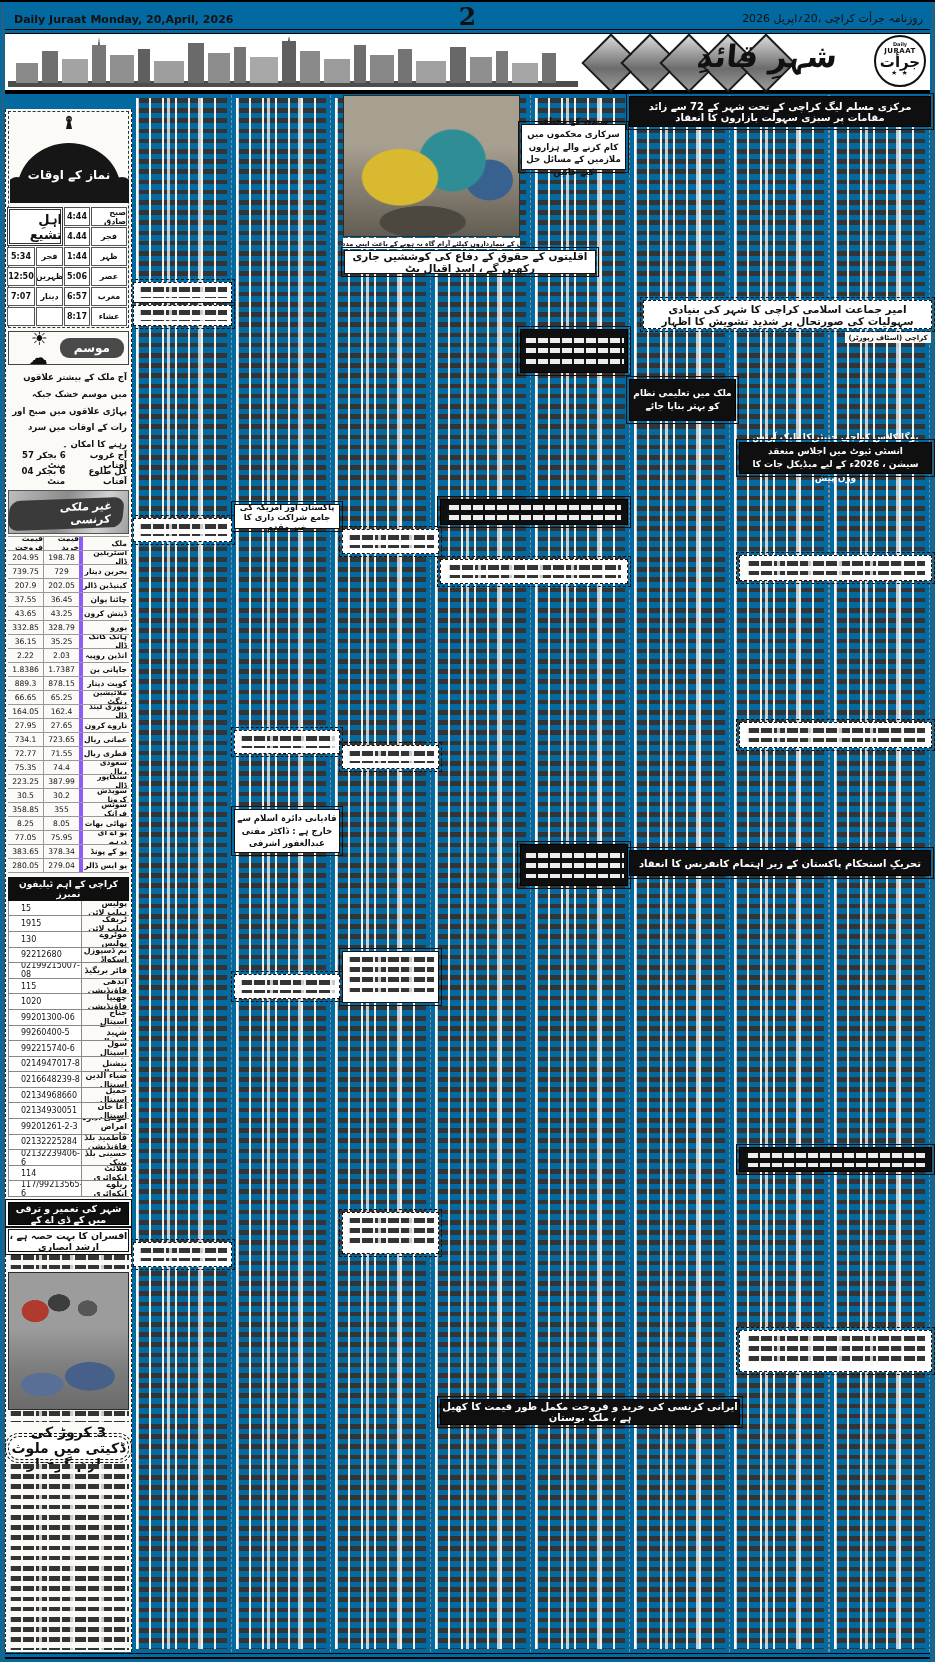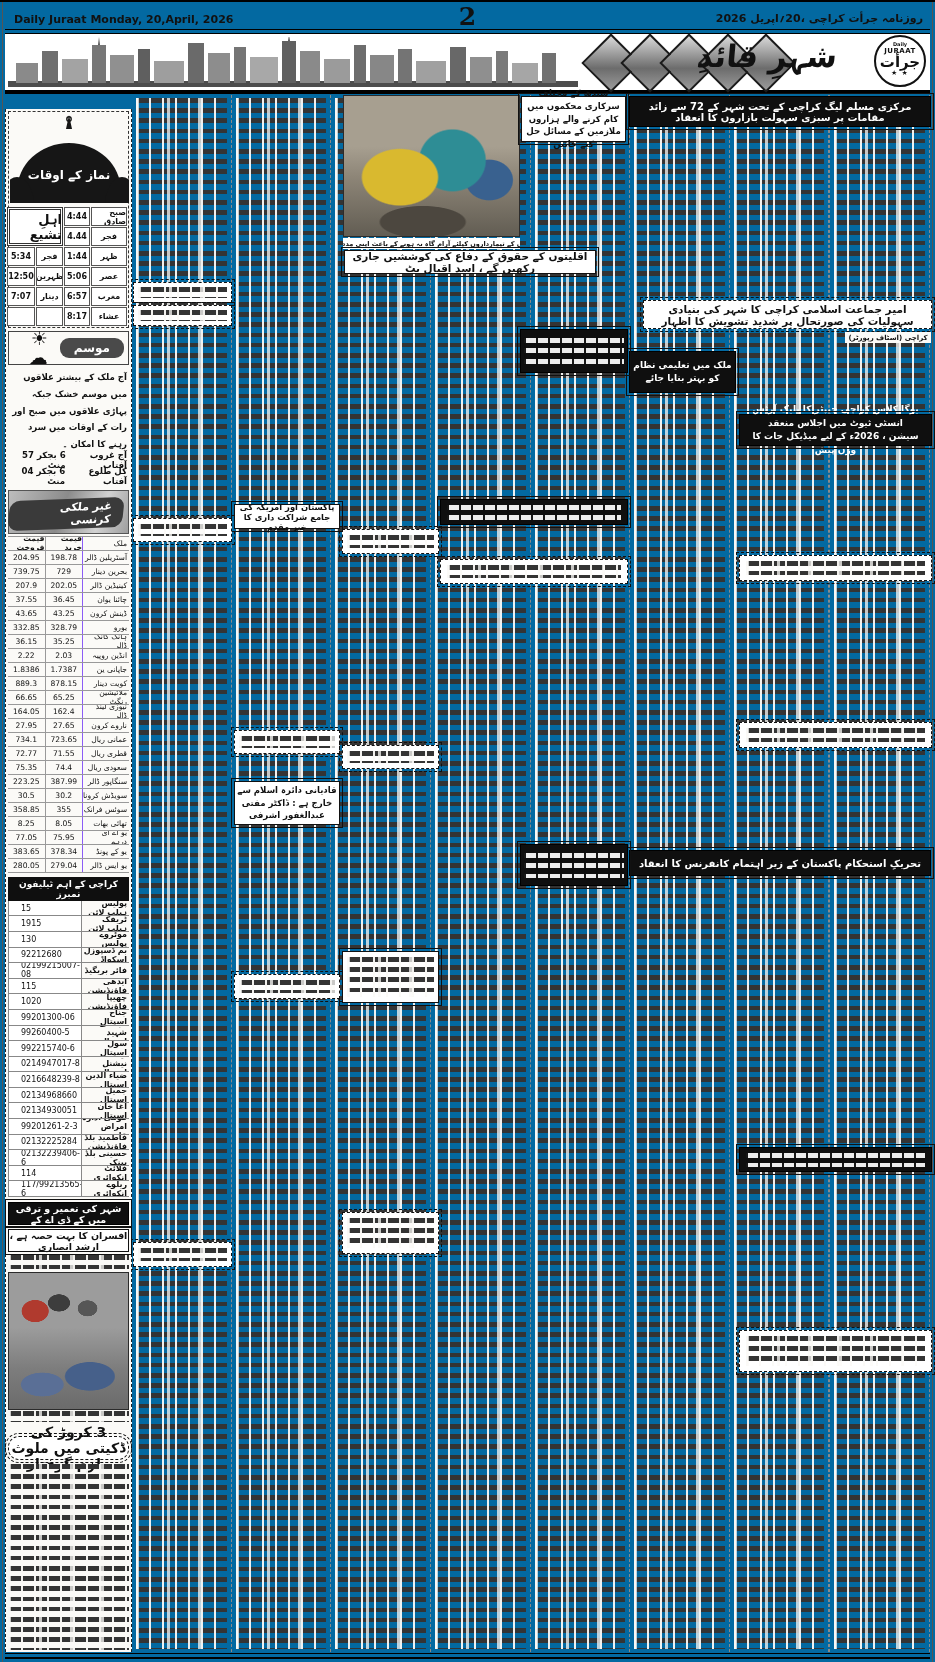--- a/index.html
+++ b/index.html
@@ -5,21 +5,21 @@
   html,body{margin:0;padding:0;background:#e8e8e4;}
   .page{position:relative;width:935px;height:1662px;background:#0369a1;overflow:hidden;
         font-family:"DejaVu Sans",sans-serif;color:#111;}
   .ur{direction:rtl;font-family:"DejaVu Sans",sans-serif;}
 
   
   .topbar{position:absolute;top:0;left:0;right:0;height:2px;background:#000;}
   .hdr-left{position:absolute;top:13px;left:14px;font-size:11px;font-weight:bold;}
   .hdr-num{position:absolute;top:2px;left:0;right:0;text-align:center;
            font-family:"DejaVu Serif",serif;font-size:25px;font-weight:bold;}
-  .hdr-right{position:absolute;top:12px;right:12px;font-size:11px;font-weight:bold;direction:rtl;}
+  .hdr-right{position:absolute;top:12px;right:12px;font-size:11px;font-weight:normal;direction:rtl;}
   .hdr-rule{position:absolute;top:29px;left:5px;right:5px;height:3px;
             border-top:1px solid #000;border-bottom:2px solid #000;}
 
   
   .masthead{position:absolute;top:34px;left:5px;right:5px;height:56px;background:#fff;
             border-bottom:4px solid #000;}
   .skyline{position:absolute;left:3px;top:3px;}
   .diamond{position:absolute;top:8px;width:38px;height:38px;transform:rotate(45deg);
            border:2px solid #1a1a1a;background:linear-gradient(135deg,#d9d9d9,#6c6c6c 60%,#9b9b9b);}
   .callig{position:absolute;right:68px;top:4px;width:190px;text-align:center;direction:rtl;
@@ -46,21 +46,21 @@
         repeating-linear-gradient(180deg,#ededed 1px 6px, transparent 6px 11.5px);}
 
   
   .ov{position:absolute;box-sizing:border-box;display:flex;align-items:center;justify-content:center;}
   .hxw{background:#fff;border:1px solid #111;outline:1px solid #111;outline-offset:2px;
        font-weight:bold;text-align:center;direction:rtl;}
   .hxd{background:#fff;border:1px dashed #111;outline:1px dashed #111;outline-offset:2px;
        font-weight:bold;text-align:center;direction:rtl;}
   .hxb{background:#0f0f0f;color:#fff;border:1px solid #000;outline:1px solid #111;outline-offset:2px;
        font-weight:bold;text-align:center;direction:rtl;}
-  .two{flex-direction:column;line-height:1.5;}
+  .two{flex-direction:column;line-height:1.5;margin-top:28px;}
 
   
   .photo1{border:1px solid #2b2b2b;
     background:
       radial-gradient(62px 46px at 32% 58%, #d9b92f 0 60%, transparent 63%),
       radial-gradient(56px 52px at 62% 46%, #2e8d95 0 58%, transparent 61%),
       radial-gradient(42px 36px at 83% 60%, #39618f 0 55%, transparent 58%),
       radial-gradient(70px 26px at 45% 90%, #4c473f 0 60%, transparent 63%),
       linear-gradient(#a79f90 0 36%, #8d8577 58%, #625d53);}
   .photo2{border:1px solid #2b2b2b;
@@ -93,21 +93,21 @@
             padding:4px 2px 1px 2px;}
   .sunline{display:flex;direction:rtl;align-items:flex-end;font-size:8.6px;font-weight:bold;padding:0 2px;height:16px;}
   .sunline .lead{flex:1;border-bottom:1px dotted #333;margin:0 3px 3px 3px;}
   .curhead{position:relative;height:42px;margin-top:4px;border:1px solid #555;
            background:linear-gradient(110deg,#bdbdbd,#8b8b8b 45%,#d2d2d2 75%,#9e9e9e);}
   .curbadge{position:absolute;right:5px;top:8px;background:#3a3a3a;color:#fff;font-size:11px;
             font-weight:bold;padding:2px 12px;border-radius:10px;transform:skewX(-8deg) rotate(-2deg);direction:rtl;}
   .ctable{margin-top:2px;font-size:7.6px;}
   .crow{display:flex;direction:rtl;height:13px;border-bottom:1px solid #999;}
   .crow span{display:flex;align-items:center;justify-content:center;border-left:1px solid #999;overflow:hidden;}
-  .crow .c-country{width:44px;justify-content:flex-start;padding-right:2px;font-weight:normal;border-left:1px solid #8b5cf6;}
+  .crow .c-country{width:44px;justify-content:flex-start;padding-right:2px;font-weight:bold;border-left:4px solid #8b5cf6;}
   .crow .c-buy{flex:1;}
   .crow .c-sell{flex:1;border-left:none;}
   .chead{font-weight:bold;border-top:1px solid #999;}
   .phead{background:#0f0f0f;color:#fff;font-size:9px;font-weight:bold;text-align:center;
          margin-top:4px;padding:2px 0;direction:rtl;}
   .prow{display:flex;direction:rtl;height:14.6px;border-bottom:1px solid #888;font-size:8px;align-items:stretch;}
   .prow .p-label{flex:1;display:flex;align-items:center;justify-content:flex-start;padding-right:2px;font-weight:bold;overflow:hidden;}
   .prow .p-num{width:60px;display:flex;align-items:center;justify-content:flex-start;direction:ltr;
                border-left:1px solid #888;border-right:1px solid #888;padding-left:12px;background:#fff;overflow:hidden;}
   .kda1{margin-top:5px;height:21px;font-size:9.5px;}
@@ -216,20 +216,21 @@
   <div class="ov hxw" style="left:344px;top:250px;width:252px;height:24px;font-size:10.5px">اقلیتوں کے حقوق کے دفاع کی کوششیں جاری رکھیں گے ، اسد اقبال بٹ</div>
   <div class="ov hxd" style="left:643px;top:300px;width:289px;height:29px;font-size:10.5px">امیر جماعت اسلامی کراچی کا شہر کی بنیادی سہولیات کی صورتحال پر شدید تشویش کا اظہار</div>
   <div class="ov hxb two" style="left:629px;top:351px;width:107px;height:42px;font-size:9px;padding:2px">ملک میں تعلیمی نظام کو بہتر بنایا جائے</div>
   <div class="ov hxb two" style="left:739px;top:414px;width:193px;height:32px;font-size:9px;padding:2px">
     <span>یوگا کلاس کراچی چیپٹر کا بلیک آرٹس انسٹی ٹیوٹ میں اجلاس منعقد</span>
     <span>سیشن ، 2026ء کے لیے میڈیکل جات کا وژن پیش</span>
   </div>
   <div class="ov hxw" style="left:234px;top:504px;width:106px;height:25px;font-size:8.4px;padding:1px">پاکستان اور امریکہ کی جامع شراکت داری کا خیر مقدم</div>
   <div class="ov hxw two" style="left:234px;top:781px;width:106px;height:44px;font-size:8.6px;padding:1px">قادیانی دائرہ اسلام سے خارج ہے : ڈاکٹر مفتی عبدالغفور اشرفی</div>
   <div class="ov hxb" style="left:629px;top:850px;width:302px;height:26px;font-size:10px">تحریکِ استحکام پاکستان کے زیر اہتمام کانفرنس کا انعقاد</div>
+  <div class="ov hxb" style="left:440px;top:1399px;width:300px;height:26px;font-size:10px">ایرانی کرنسی کی خرید و فروخت مکمل طور قیمت کا کھیل ہے ، ملک بوستان</div>
   <div class="dateline ov" style="left:845px;top:332px;width:86px;height:11px">کراچی (اسٹاف رپورٹر)</div>
 
   <div class="ov hxb" style="left:520px;top:329px;width:108px;height:44px">
       <div class="ft-inv"></div>
     </div>
   <div class="ov hxb" style="left:440px;top:499px;width:188px;height:26px">
       <div class="ft-inv"></div>
     </div>
   <div class="ov hxd" style="left:440px;top:559px;width:188px;height:25px">
       <div class="ft" style="height:60%;width:94%"></div>

